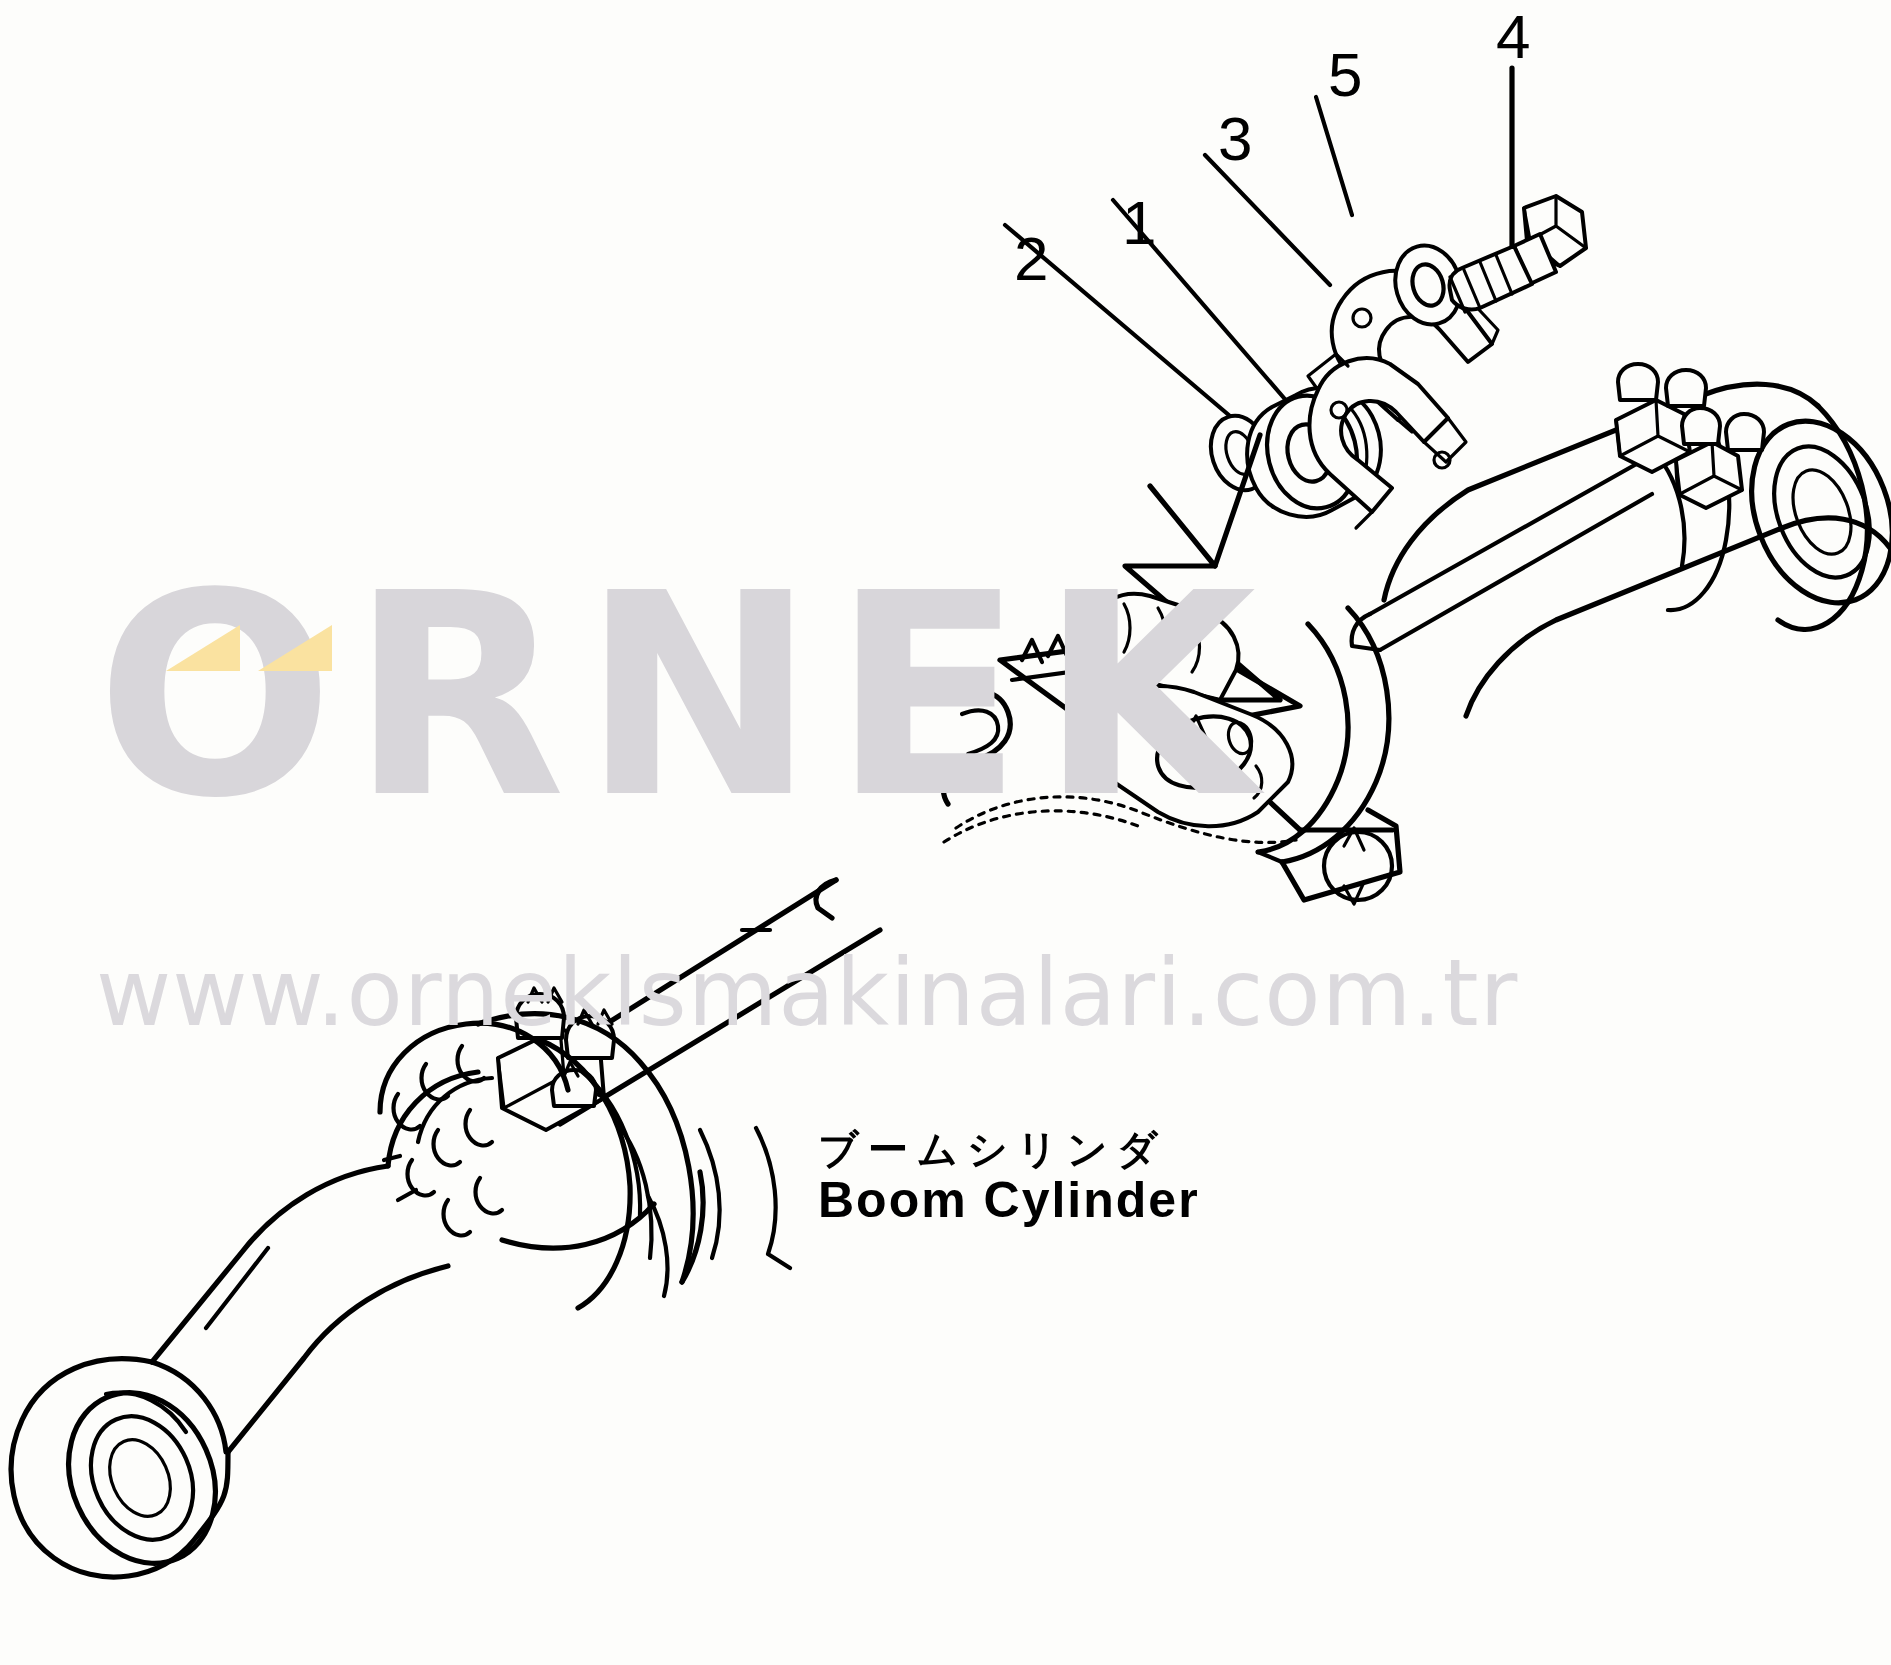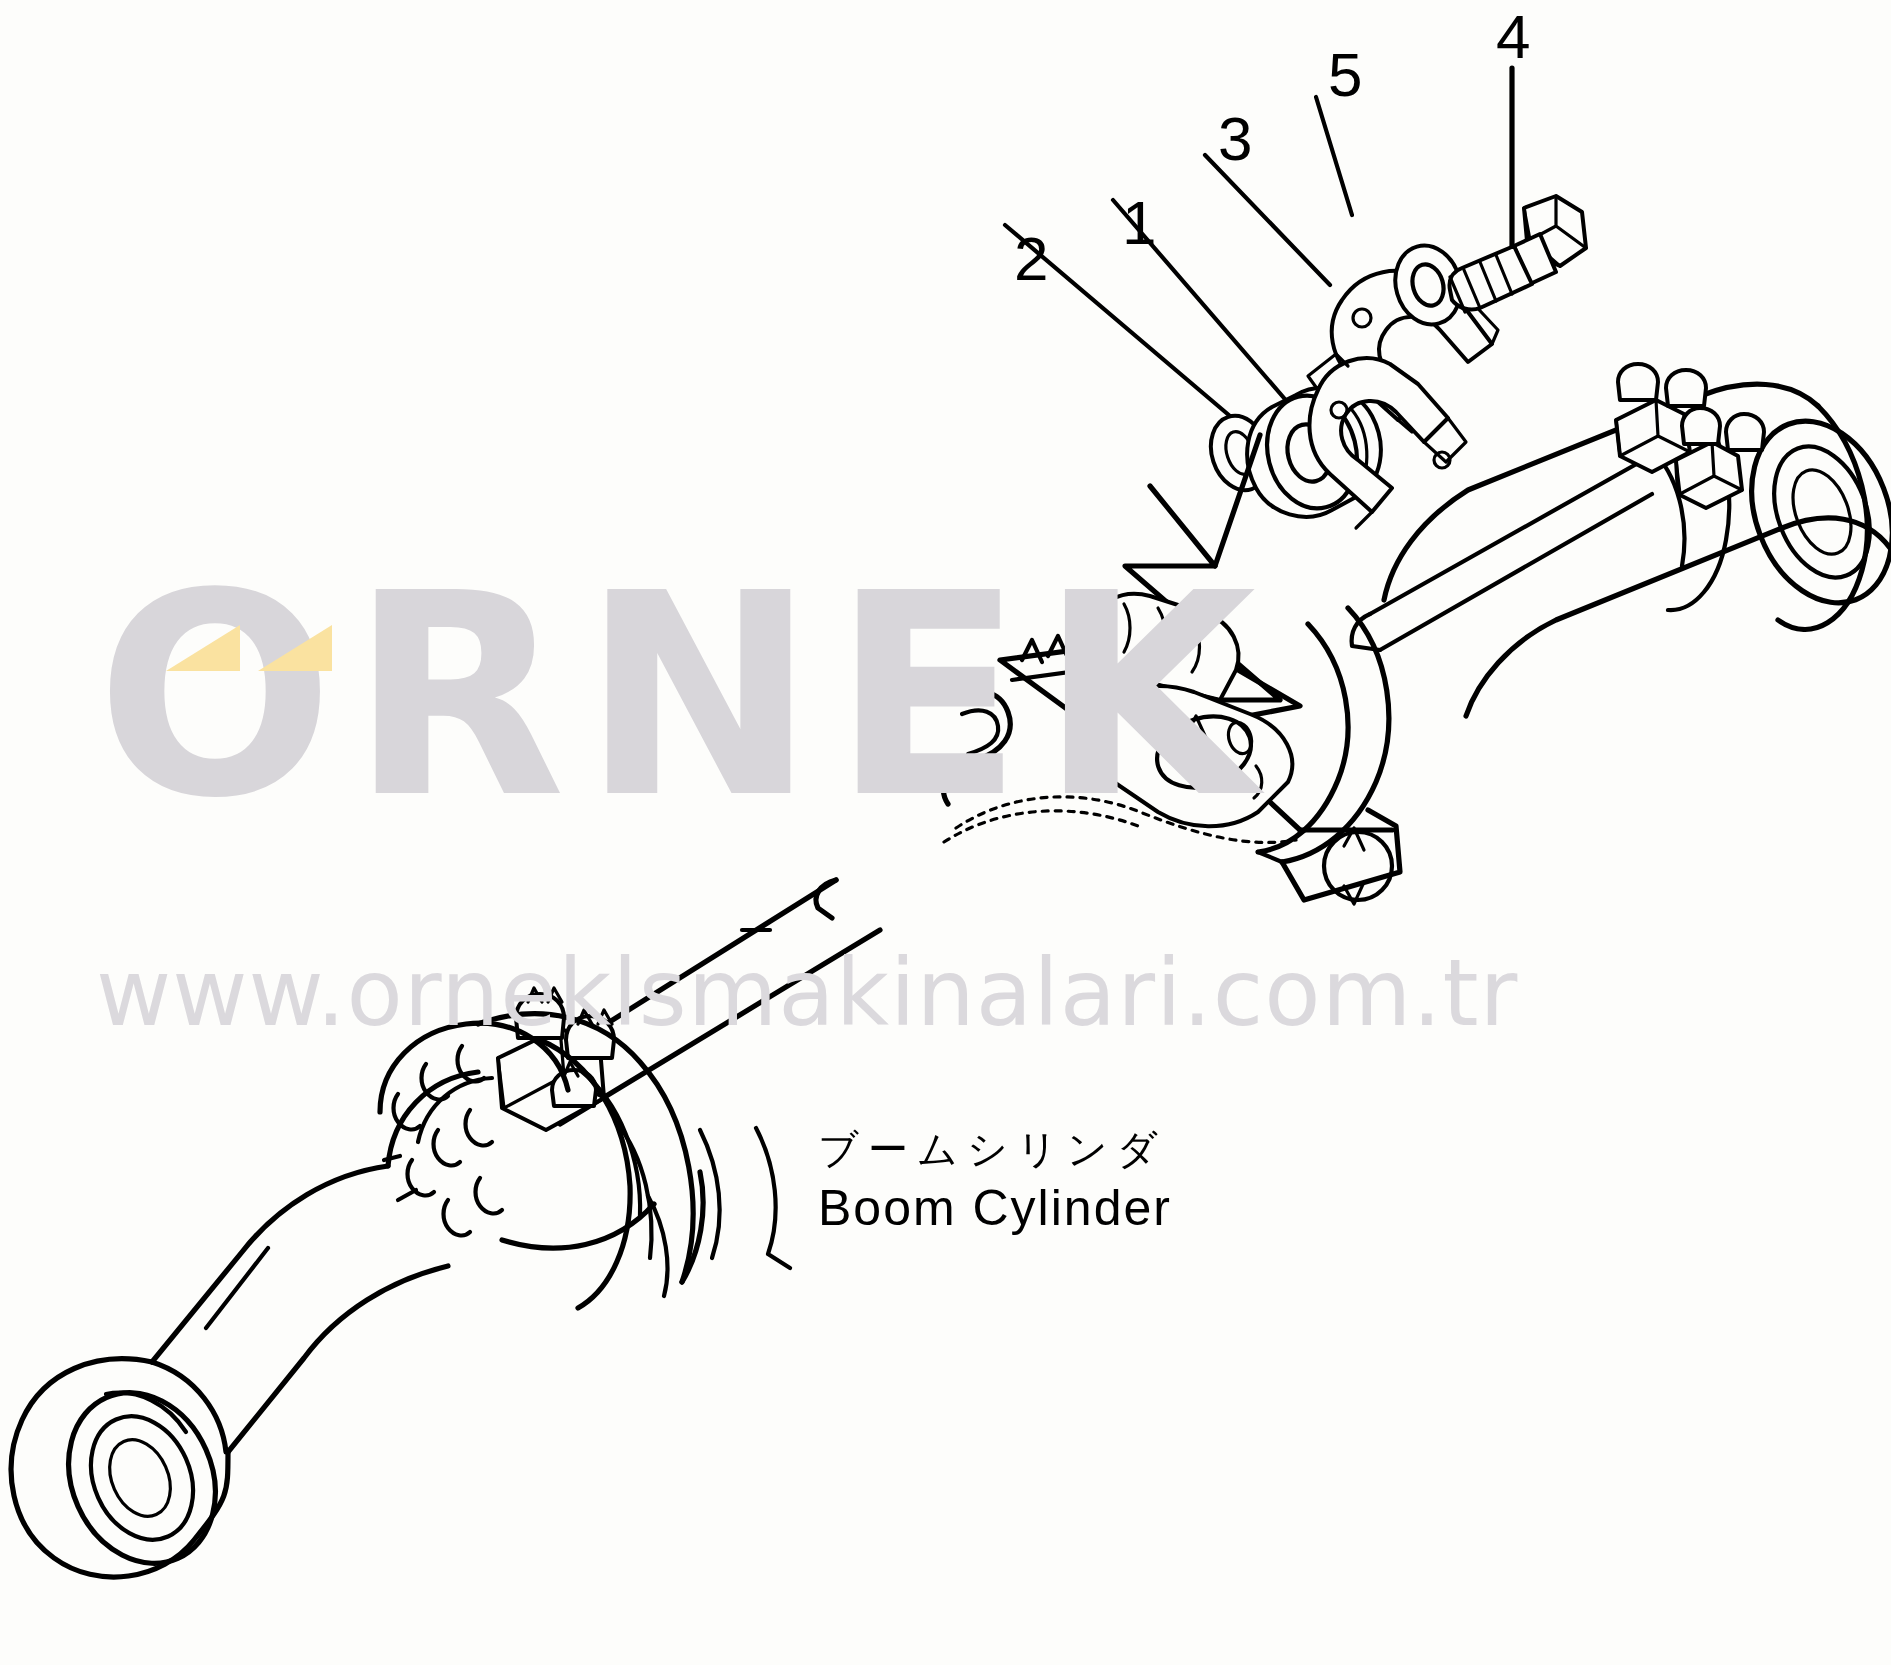--- a/index.html
+++ b/index.html
@@ -75,31 +75,32 @@
     font-weight: 400;
     color: #000;
     line-height: 1;
   }
   .part-caption {
     position: absolute;
     z-index: 3;
     color: #000;
     line-height: 1.05;
     white-space: nowrap;
+    font-weight: bold;
   }
   .caption-jp {
     font-family: "DejaVu Sans", sans-serif;
     font-size: 40px;
     letter-spacing: 9px;
   }
   .caption-en {
     font-family: "Liberation Sans", sans-serif;
     font-size: 50px;
     letter-spacing: 2px;
-    margin-top: 12px;
+    margin-top: 4px;
   }
   .stroke { fill: none; stroke: #000; stroke-linecap: round; stroke-linejoin: round; }
   .s2 { stroke-width: 3.2; }
   .s3 { stroke-width: 4.2; }
   .s4 { stroke-width: 5.2; }
   .fillw { fill: #fdfdfb; stroke: #000; stroke-width: 4; stroke-linejoin: round; stroke-linecap: round; }
 </style>
 </head>
 <body>
 

